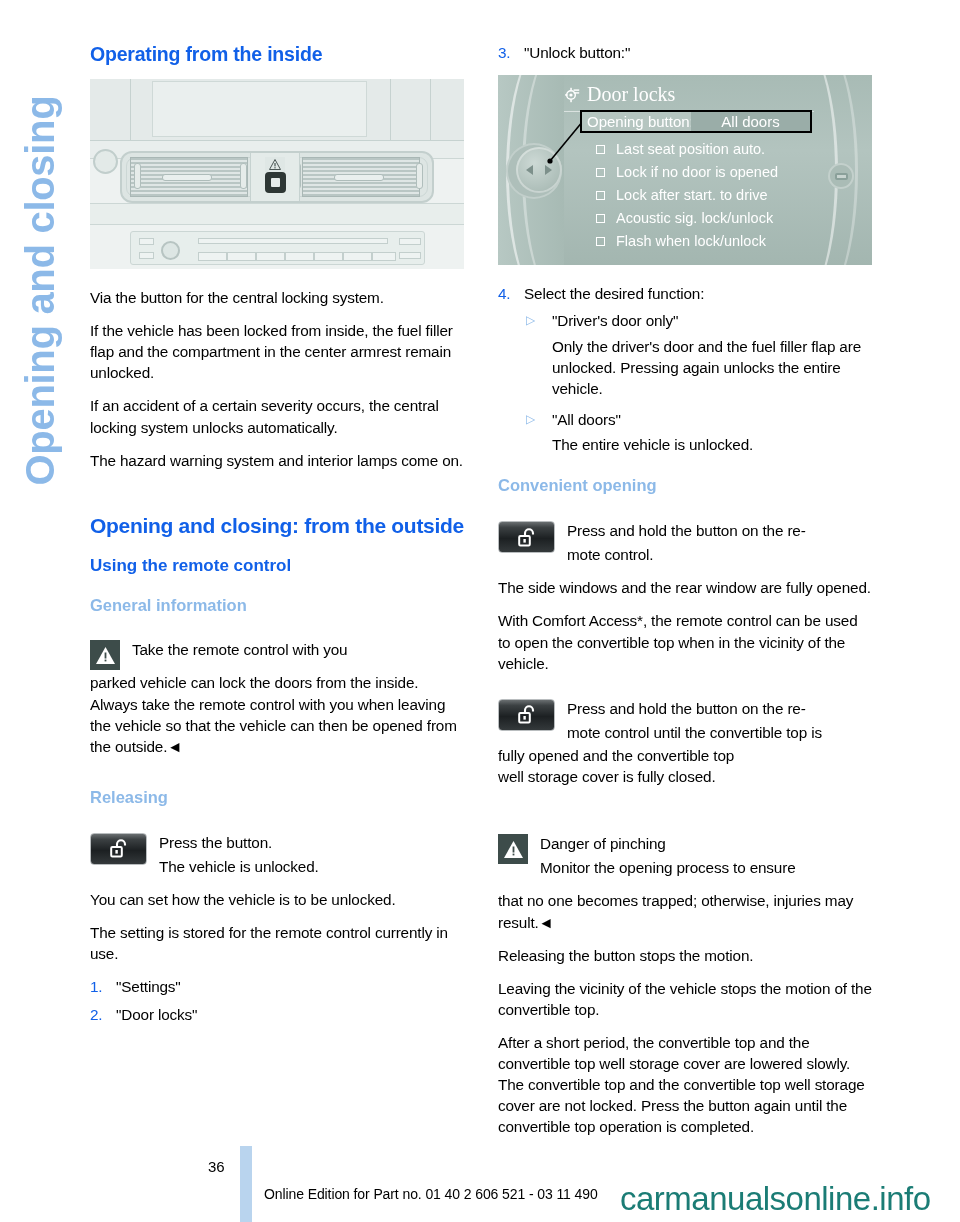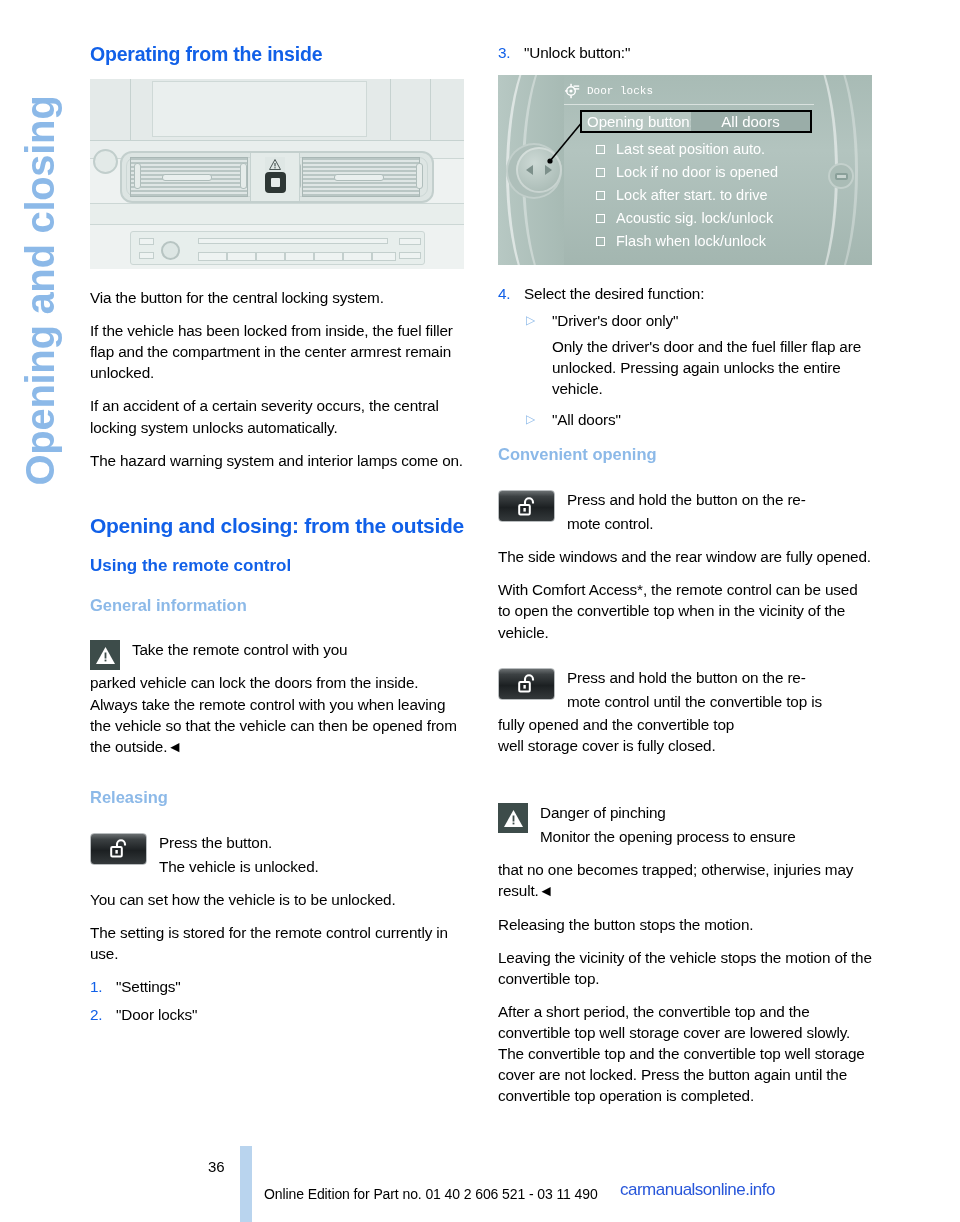--- a/index.html
+++ b/index.html
@@ -248,21 +248,21 @@
     display:block; width: 13px; height: 7px; border: 2px solid #8aa09a; border-radius: 2px;
     background:#c8d4d0;
   }
   .mid .mid-header {
     position:absolute; left: 66px; top: 8px; right: 58px;
     display:flex; align-items:center; gap: 7px;
     border-bottom: 1px solid rgba(255,255,255,0.55);
     padding-bottom: 5px;
   }
   .mid .mid-header .title {
-    font-size: 11px; color: #ffffff; font-family: Liberation Mono, monospace;
+    font-size: 20px; color: #ffffff; font-family: Liberation Serif, serif;
   }
   .mid .gear-icon svg { width: 16px; height: 16px; display:block; }
   .mid .selbar {
     position:absolute; left: 82px; top: 35px; width: 232px; height: 23px;
     border: 2px solid #000; background: #b5c5c0;
     display:flex; align-items:center;
   }
   .mid .selbar .lbl {
     font-size: 15px; color: #ffffff; padding-left: 5px; white-space: nowrap;
   }
@@ -333,21 +333,21 @@
   .page-bar {
     position: absolute; left: 240px; top: 8px; width: 12px; height: 76px;
     background: #b9d4ee;
   }
   .online-edition {
     position: absolute; left: 264px; top: 48px;
     font-size: 14px; color: #000; letter-spacing: -0.1px;
   }
   .watermark {
     position: absolute; left: 620px; top: 42px;
-    font-size: 17px; color: #1d4ed8; letter-spacing: -0.5px;
+    font-size: 33px; color: #0f766e; letter-spacing: -0.5px;
     opacity: 0.95;
   }
 </style>
 </head>
 <body>
 
 <div class="side-tab">
   <div class="side-tab-text">Opening and closing</div>
 </div>
 
@@ -549,20 +549,21 @@
   <div class="subitem">
     <span class="b">▷</span>
     <span class="t">"Driver's door only"</span>
   </div>
   <p class="subpara">Only the driver's door and the fuel filler flap are unlocked. Pressing again unlocks the entire vehicle.</p>
 
   <div class="subitem">
     <span class="b">▷</span>
     <span class="t">"All doors"</span>
   </div>
+  <p class="subpara">The entire vehicle is unlocked.</p>
 
   <div class="spacer-sm"></div>
 
   <h3 class="light-title">Convenient opening</h3>
 
   <div class="iconblock key">
     <div class="icon">
       <div class="key-icon">
         <svg viewBox="0 0 22 21" aria-hidden="true">
           <path d="M9 9 V6.2 a4 4 0 0 1 8 0 V7.4" fill="none" stroke="#ffffff" stroke-width="2.1"></path>

